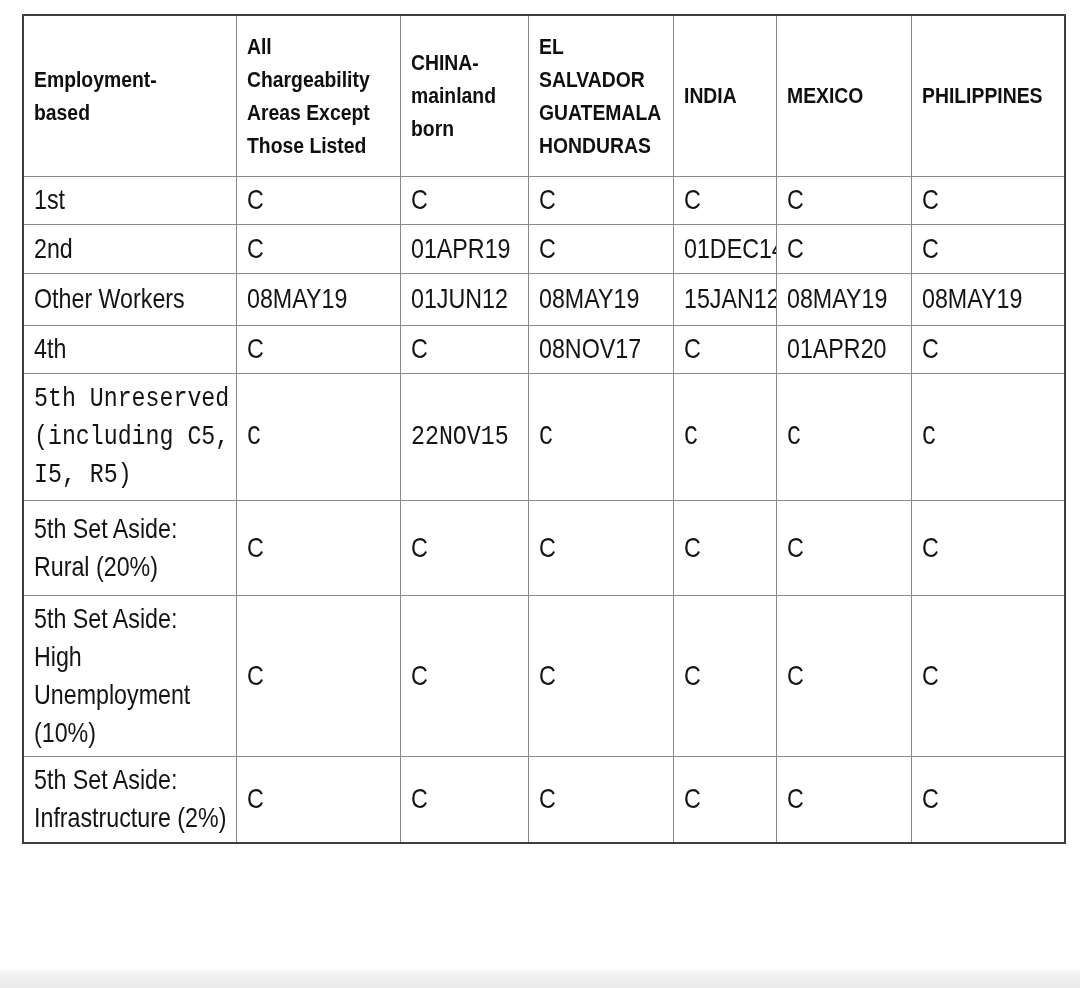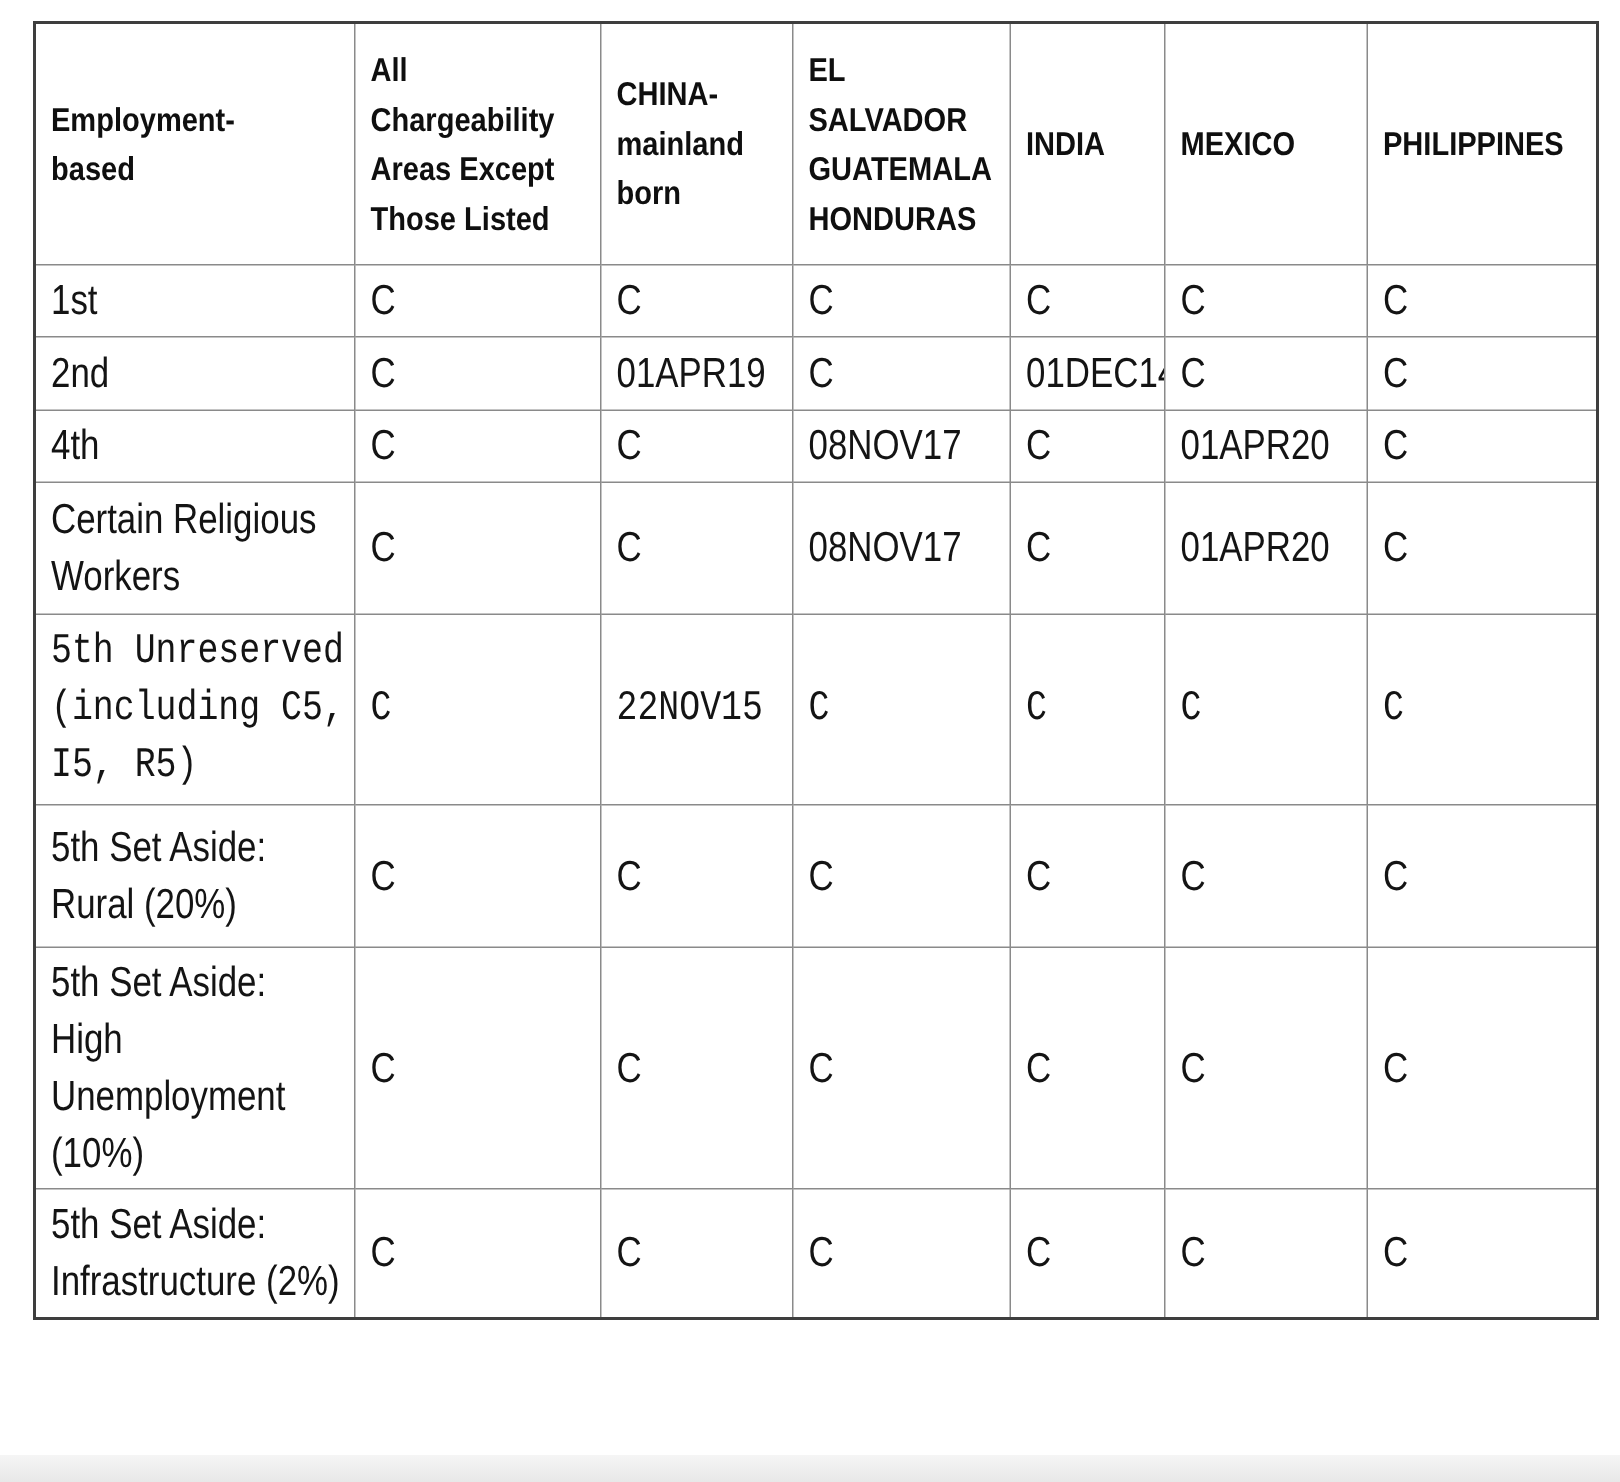--- a/index.html
+++ b/index.html
@@ -127,41 +127,40 @@
       <td><span class="ct">2nd</span></td>
       <td><span class="ct">C</span></td>
       <td><span class="ct">01APR19</span></td>
       <td><span class="ct">C</span></td>
       <td><span class="ct">01DEC14</span></td>
       <td><span class="ct">C</span></td>
       <td><span class="ct">C</span></td>
     </tr>
 
 
+    <tr class="r4">
+      <td><span class="ct">Other Workers</span></td>
+      <td><span class="ct">08MAY19</span></td>
+      <td><span class="ct">01JUN12</span></td>
+      <td><span class="ct">08MAY19</span></td>
+      <td><span class="ct">15JAN12</span></td>
+      <td><span class="ct">08MAY19</span></td>
+      <td><span class="ct">08MAY19</span></td>
+    </tr>
 
     <tr class="r5">
       <td><span class="ct">4th</span></td>
       <td><span class="ct">C</span></td>
       <td><span class="ct">C</span></td>
       <td><span class="ct">08NOV17</span></td>
       <td><span class="ct">C</span></td>
       <td><span class="ct">01APR20</span></td>
       <td><span class="ct">C</span></td>
     </tr>
 
-    <tr class="r6">
-      <td><span class="ct">Certain Religious
-Workers</span></td>
-      <td><span class="ct">C</span></td>
-      <td><span class="ct">C</span></td>
-      <td><span class="ct">08NOV17</span></td>
-      <td><span class="ct">C</span></td>
-      <td><span class="ct">01APR20</span></td>
-      <td><span class="ct">C</span></td>
-    </tr>
 
     <tr class="r7">
       <td><span class="ct">5th Unreserved
 (including C5, T5,
 I5, R5)</span></td>
       <td><span class="ct">C</span></td>
       <td><span class="ct">22NOV15</span></td>
       <td><span class="ct">C</span></td>
       <td><span class="ct">C</span></td>
       <td><span class="ct">C</span></td>

